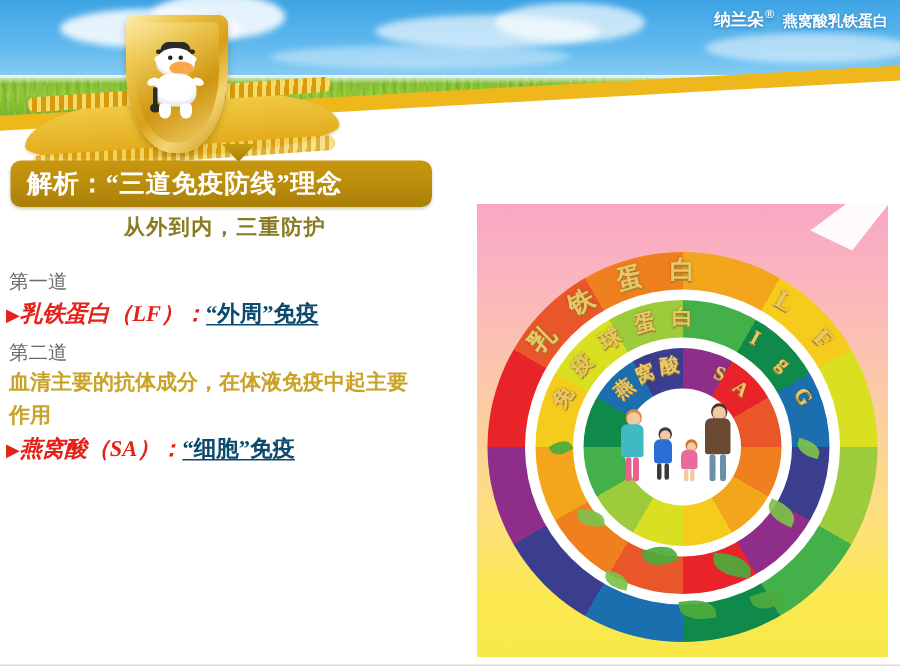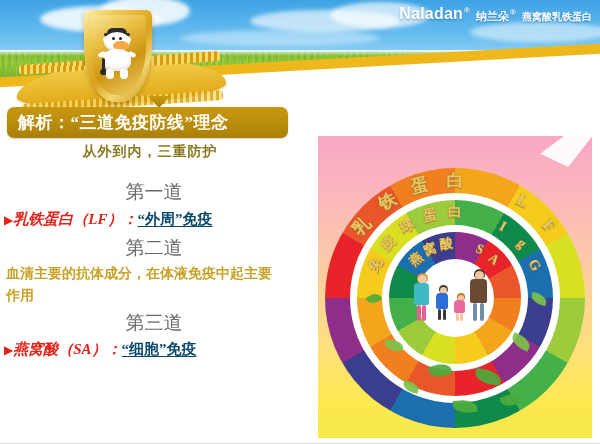--- a/index.html
+++ b/index.html
@@ -108,21 +108,21 @@
      display:flex;align-items:center;}
   .title-text{color:#fff;font-weight:bold;font-size:17px;padding-left:11px;letter-spacing:.5px;
      font-family:"Liberation Serif","DejaVu Serif",serif;white-space:nowrap;}
 
   .subtitle{position:absolute;left:0;top:143px;width:300px;text-align:center;
      color:#8a7a22;font-size:14px;font-weight:bold;letter-spacing:1px;}
 
   
   .col{position:absolute;left:0;top:176px;width:302px;}
   .sec{margin:0 0 1px 0;}
-  .sec-n{color:#6a6a6a;font-size:19px;padding:2px 0 1px 6px;line-height:1.5;text-align:center;}
+  .sec-n{color:#6a6a6a;font-size:13px;padding:2px 0 1px 6px;line-height:1.5;}
   .sec-h{font-size:15px;font-weight:bold;line-height:1.55;padding-left:4px;white-space:nowrap;}
   .tri{color:#e32219;font-size:12px;letter-spacing:0;}
   .h-red{color:#e32219;font-style:italic;}
   .h-gold{color:#0c4a6e;text-decoration:underline;text-underline-offset:2px;}
   .sec-d{color:#c9a227;font-size:14px;font-weight:bold;line-height:1.52;padding-left:12px;}
   .sec-d.i{padding-left:6px;}
 
   
   .panel{position:absolute;left:318px;top:136px;width:274px;height:302px;overflow:hidden;
      background:linear-gradient(to bottom,#f9a7c4 0%,#fbb6bf 18%,#fccaa6 42%,#fde07c 70%,#fbe94f 88%,#f8e84a 100%);}
@@ -220,23 +220,20 @@
         <div class="m-body"></div>
         <div class="m-arm l"></div>
         <div class="m-arm r"></div>
         <div class="m-tail"></div>
         <div class="m-leg l"></div>
         <div class="m-leg r"></div>
       </div>
     </div>
 
     <div class="brand">
-      <div class="brand-en">
-        <span>Naladan</span><span class="brand-tm">®</span>
-      </div>
       <div class="brand-cn">
         <span>纳兰朵</span><span class="brand-tm">®</span>
       </div>
       <div class="brand-desc">燕窝酸乳铁蛋白</div>
     </div>
   </div>
 
   <div class="title-pin"></div>
   <div class="title-bar">
     <div class="title-text">解析：“三道免疫防线”理念</div>
@@ -250,21 +247,20 @@
       <div class="sec-h"><span class="tri">▶</span><span class="h-red">乳铁蛋白（LF）：</span><span class="h-gold">“外周”免疫</span></div>
     </div>
 
     <div class="sec">
       <div class="sec-n">第二道</div>
       <div class="sec-d i">血清主要的抗体成分，在体液免疫中起主要</div>
       <div class="sec-d i">作用</div>
     </div>
 
     <div class="sec">
-      <div class="sec-n">第三道</div>
       <div class="sec-h"><span class="tri">▶</span><span class="h-red">燕窝酸（SA）：</span><span class="h-gold">“细胞”免疫</span></div>
     </div>
 
   </div>
 
   <div class="panel">
     <div class="paper"></div>
     <div class="wheel" id="wheel">
 
     <div class="ring" style="left: 50%; top: 50%; transform: translate(-50%, -50%); width: 260px; height: 260px; background: conic-gradient(from -90deg, rgb(232, 35, 42) 0deg, rgb(232, 35, 42) 30deg, rgb(232, 86, 42) 30deg, rgb(232, 86, 42) 60deg, rgb(239, 127, 31) 60deg, rgb(239, 127, 31) 90deg, rgb(243, 165, 28) 90deg, rgb(243, 165, 28) 120deg, rgb(245, 204, 28) 120deg, rgb(245, 204, 28) 150deg, rgb(217, 224, 33) 150deg, rgb(217, 224, 33) 180deg, rgb(156, 203, 59) 180deg, rgb(156, 203, 59) 210deg, rgb(67, 176, 73) 210deg, rgb(67, 176, 73) 240deg, rgb(15, 138, 74) 240deg, rgb(15, 138, 74) 270deg, rgb(27, 111, 174) 270deg, rgb(27, 111, 174) 300deg, rgb(59, 62, 143) 300deg, rgb(59, 62, 143) 330deg, rgb(142, 45, 138) 330deg, rgb(142, 45, 138) 360deg);"></div>

